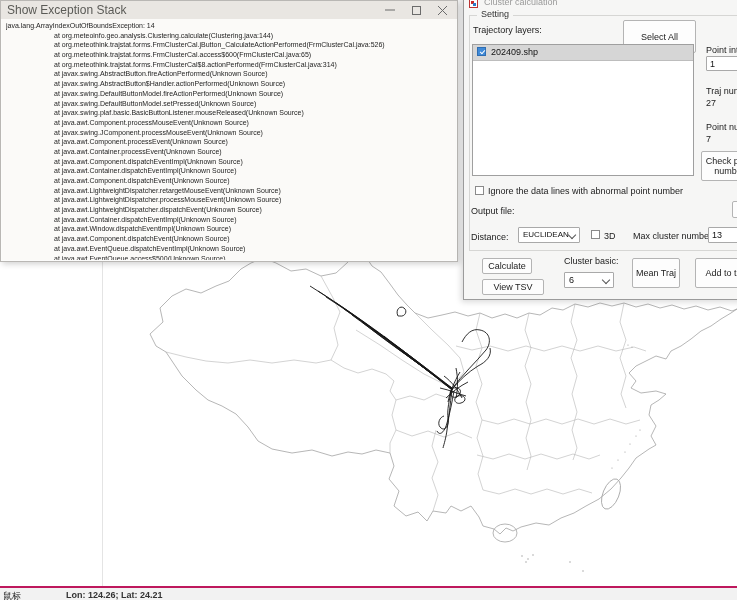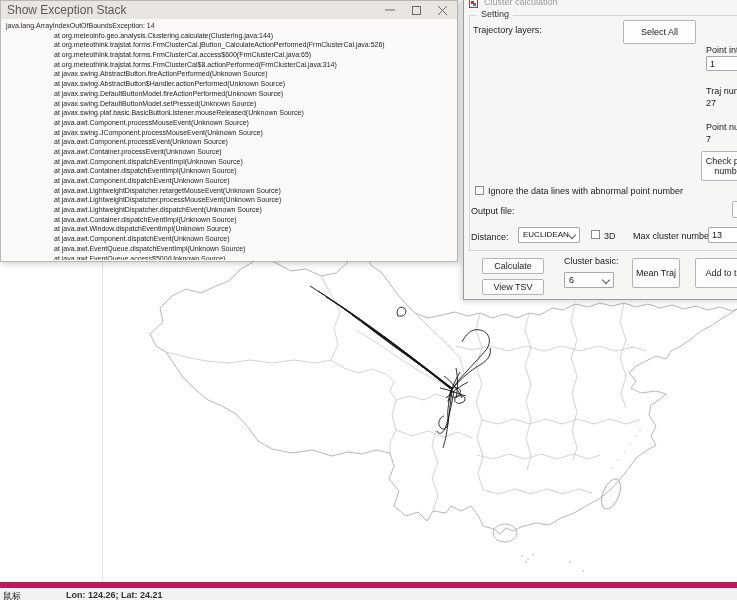--- a/index.html
+++ b/index.html
@@ -11,21 +11,21 @@
   
   .map-view{position:absolute;inset:0;background:#fff;}
   .legend-divider{position:absolute;left:102px;top:0;width:1px;height:588px;background:#e4e4e4;}
   svg.map{position:absolute;left:0;top:0;}
   .map-line{fill:none;stroke:#a3a3a3;stroke-width:0.8;}
   .map-line.thin{stroke:#b5b5b5;stroke-width:0.6;}
   .traj{fill:none;stroke:#161616;stroke-width:0.9;}
   
   .status-bar{
     position:absolute;left:0;bottom:0;width:737px;height:12px;
-    background:#f2f2f2;border-top:6px solid #be185d;
+    background:#f2f2f2;border-top:2px solid #be185d;
     font-size:9px;color:#333;overflow:hidden;
   }
   .status-left{position:absolute;left:3px;top:2px;color:#222;font-size:9px;}
   .status-coords{position:absolute;left:66px;top:2px;font-weight:bold;}
   
   .exc-win{
     position:absolute;left:0;top:0;width:458px;height:262px;
     background:#fcfcfb;border:1px solid #b9b7b4;box-sizing:border-box;
     box-shadow:2px 2px 6px rgba(0,0,0,0.18);
   }
@@ -225,22 +225,28 @@
         <b></b>
       </span>
     <span class="dlg-title-text">Cluster calculation</span>
   </div>
 
   <div class="grp">
     <span class="grp-legend">Setting</span>
   </div>
 
   <span class="lbl" style="left:9px;top:32px;">Trajectory layers:</span>
-  <div class="btn" style="left:159px;top:27px;width:73px;height:24px;">Select All</div>
-
+  <div class="btn" style="left:159px;top:27px;width:73px;height:33px;">Select All</div>
+
+  <div class="list">
+    <div class="list-row">
+      <span class="cbox checked"></span>
+      <span class="row-label">202409.shp</span>
+    </div>
+  </div>
 
   <span class="lbl" style="left:242px;top:52px;">Point interval:</span>
   <div class="tbox" style="left:242px;top:63px;width:38px;height:15px;">1</div>
 
   <span class="lbl" style="left:242px;top:93px;">Traj number:</span>
   <span class="val" style="left:242px;top:105px;">27</span>
 
   <span class="lbl" style="left:242px;top:129px;">Point number:</span>
   <span class="val" style="left:242px;top:141px;">7</span>
 
@@ -255,21 +261,21 @@
   <span class="lbl" style="left:7px;top:239px;">Distance:</span>
   <div class="combo" style="left:54px;top:234px;width:62px;height:16px;text-align:center;">
     <span>EUCLIDEAN</span>
     <span class="chev"></span>
   </div>
   <span class="cbox" style="left:127px;top:237px;"></span>
   <span class="lbl" style="left:140px;top:238px;">3D</span>
   <span class="lbl" style="left:169px;top:238px;">Max cluster number:</span>
   <div class="tbox" style="left:244px;top:234px;width:40px;height:16px;">13</div>
 
-  <div class="btn" style="left:18px;top:265px;width:62px;height:16px;">Calculate</div>
+  <div class="btn" style="left:18px;top:265px;width:50px;height:16px;">Calculate</div>
   <div class="btn" style="left:18px;top:286px;width:62px;height:16px;">View TSV</div>
 
   <span class="lbl" style="left:100px;top:263px;">Cluster basic:</span>
   <div class="combo" style="left:100px;top:279px;width:50px;height:16px;font-size:9px;">
     <span>6</span>
     <span class="chev"></span>
   </div>
 
   <div class="btn" style="left:168px;top:265px;width:48px;height:30px;">Mean Traj</div>
   <div class="btn" style="left:231px;top:265px;width:62px;height:30px;">Add to traj</div>

